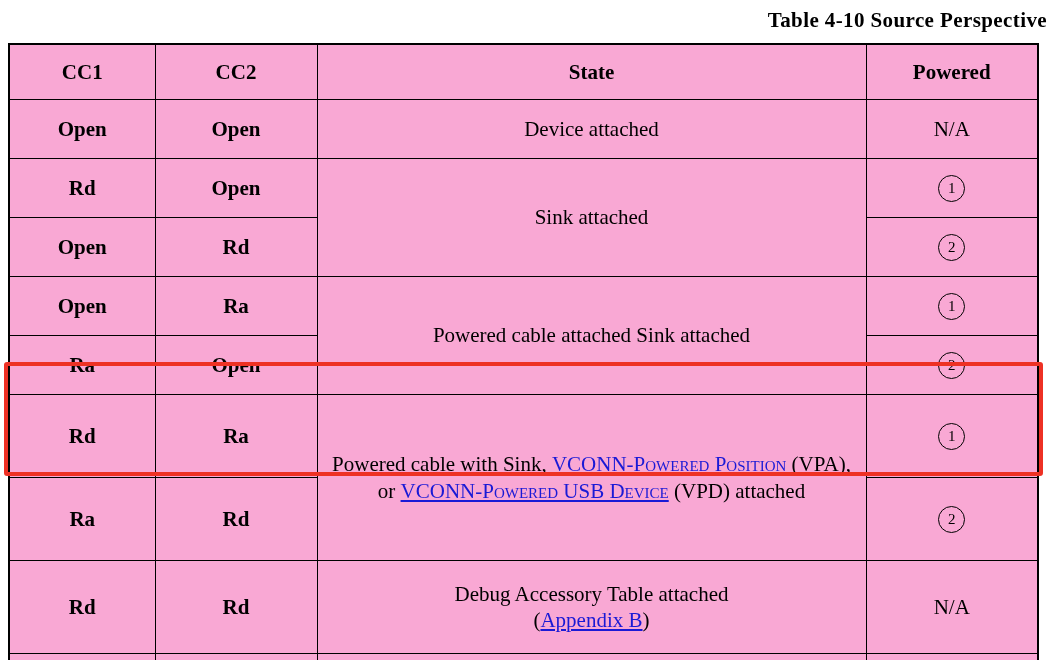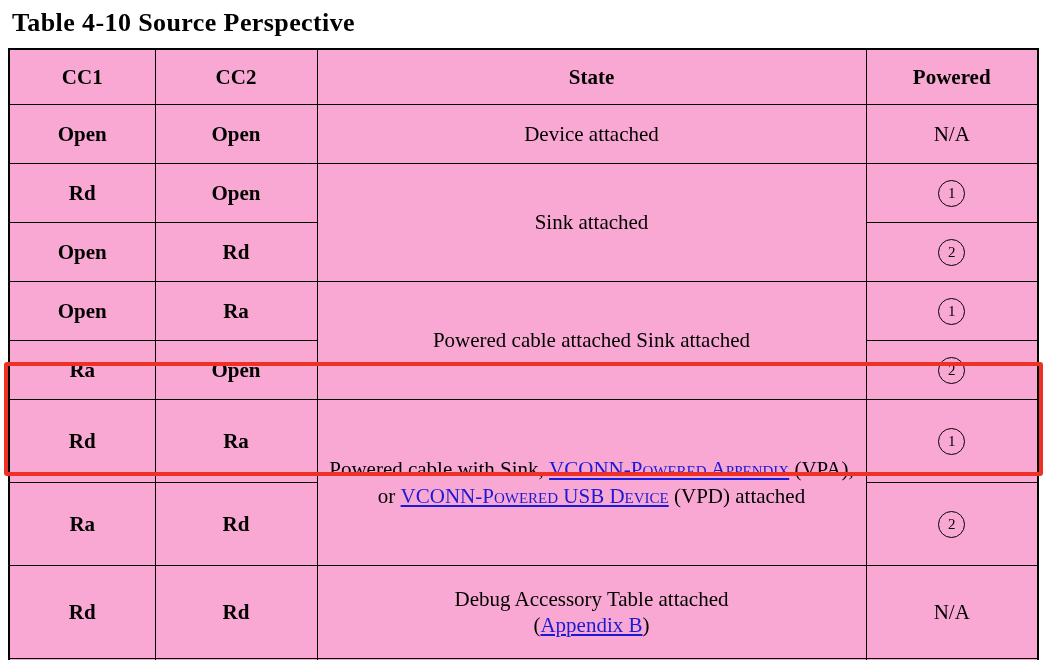--- a/index.html
+++ b/index.html
@@ -14,24 +14,24 @@
     color: #000000;
     position: relative;
     overflow: hidden;
   }
   .page {
     position: relative;
     width: 1047px;
     height: 660px;
   }
   .table-caption {
-    text-align: left;
+    text-align: right;
     font-family: "Liberation Serif", serif;
     font-weight: bold;
-    font-size: 26px;
+    font-size: 21px;
     letter-spacing: 0.4px;
     padding-top: 8px;
     padding-bottom: 10px;
     padding-left: 12px;
   }
   table.spec {
     border-collapse: collapse;
     table-layout: fixed;
     margin: 0 auto;
     width: 1031px;
@@ -152,21 +152,21 @@
         <td class="cc">Open</td>
         <td class="pos">
           <span class="circled">2</span>
         </td>
       </tr>
 
       <tr>
         <td class="cc tall">Rd</td>
         <td class="cc tall">Ra</td>
         <td class="state" rowspan="2">
-          <span>Powered cable with Sink, </span><a class="link smallcaps" href="#" style="color: rgb(26, 26, 214);">VCONN-Powered Appendix</a><span> (VPA), or </span><a class="link smallcaps" href="#" style="color: rgb(26, 26, 214);">VCONN-Powered USB Device</a><span> (VPD) attached</span>
+          <span>Powered cable with Sink, </span><a class="link smallcaps" href="#" style="color: rgb(26, 26, 214);">VCONN-Powered Position</a><span> (VPA), or </span><a class="link smallcaps" href="#" style="color: rgb(26, 26, 214);">VCONN-Powered USB Device</a><span> (VPD) attached</span>
         </td>
         <td class="pos tall">
           <span class="circled">1</span>
         </td>
       </tr>
 
       <tr>
         <td class="cc tall">Ra</td>
         <td class="cc tall">Rd</td>
         <td class="pos tall">

